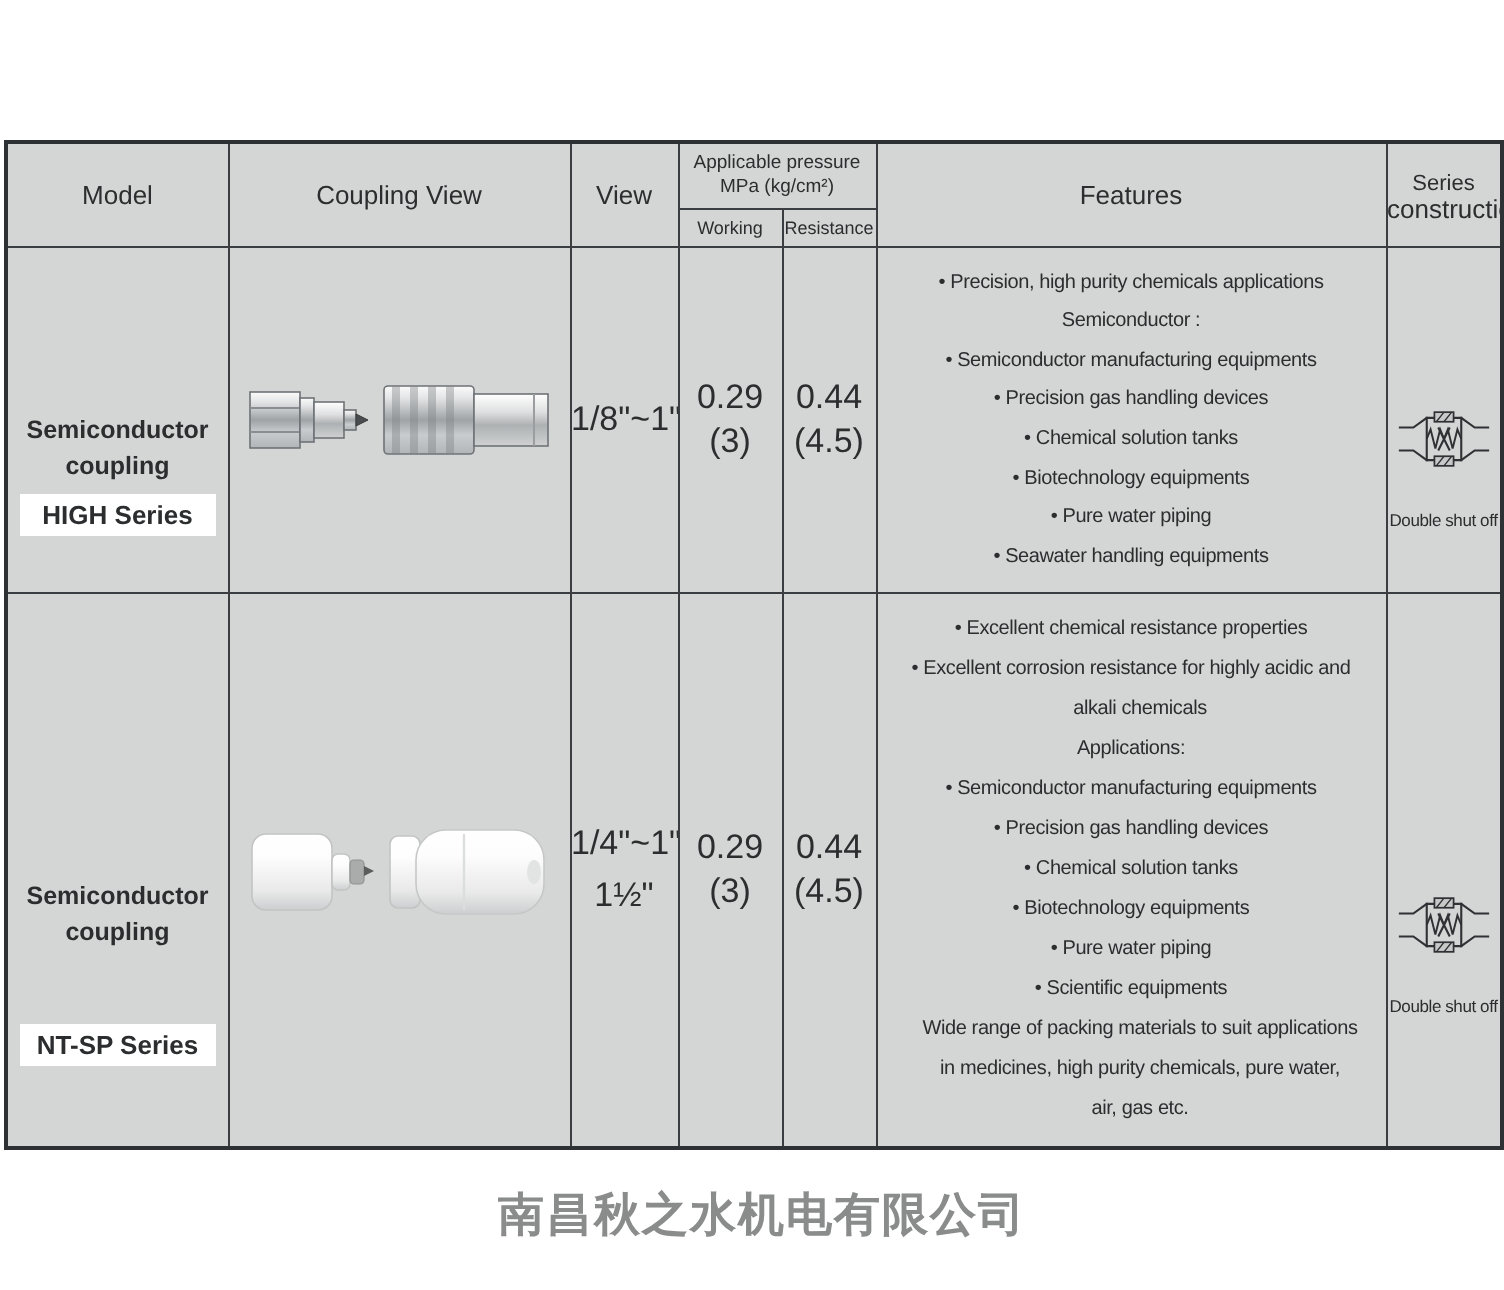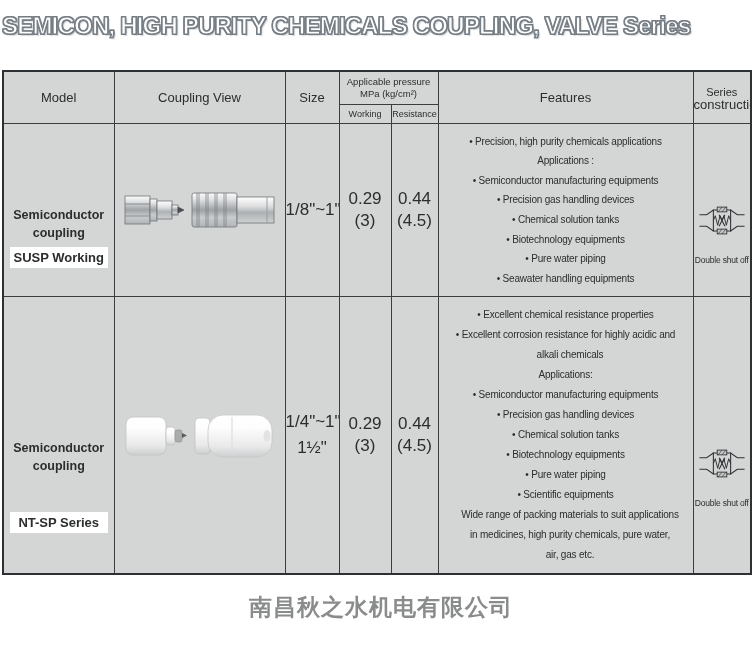--- a/index.html
+++ b/index.html
@@ -82,58 +82,57 @@
     position:absolute;top:592px;left:0;width:676px;box-sizing:border-box;
     padding-left:86px;text-align:center;
     font-size:23px;font-weight:bold;letter-spacing:1px;color:var(--footer-text);
   }
 </style>
 </head>
 <body>
 
 <div class="page">
 
-  <h1 class="title">SEMICON, HIGH PURITY CHEMICALS COUPLING, VALVE Series</h1>
 
   <table class="catalog">
     <colgroup>
       <col style="width:111px">
         <col style="width:171px">
         <col style="width:54px">
       <col style="width:52px">
         <col style="width:47px">
         <col style="width:255px">
         <col style="width:58px">
     </colgroup>
     <thead>
       <tr class="hA">
         <th rowspan="2">Model</th>
         <th rowspan="2">Coupling View</th>
-        <th rowspan="2">Size</th>
+        <th rowspan="2">View</th>
         <th colspan="2" class="pressure-head">
           <div>Applicable pressure</div>
           <div>MPa (kg/cm²)</div>
         </th>
         <th rowspan="2">Features</th>
         <th rowspan="2" class="valve-head">
           <div class="valve-l1">Series</div>
           <div class="valve-l2">construction</div>
         </th>
       </tr>
       <tr class="hB">
         <th>Working</th>
         <th>Resistance</th>
       </tr>
     </thead>
     <tbody>
 
       <tr class="r1">
         <td class="model-cell">
           <div class="model-title">Semiconductor coupling</div>
-          <div class="series-label">SUSP Working</div>
+          <div class="series-label">HIGH Series</div>
         </td>
         <td class="view-cell">
           <svg width="155" height="62" viewBox="0 0 155 62">
             <defs>
               <linearGradient id="mgA" x1="0" y1="0" x2="0" y2="1">
                 <stop offset="0" stop-color="#fbfbfb"></stop>
                   <stop offset="0.18" stop-color="#e3e4e5"></stop>
                 <stop offset="0.5" stop-color="#9fa3a6"></stop>
                   <stop offset="0.72" stop-color="#c9ccce"></stop>
                 <stop offset="1" stop-color="#b2b5b7"></stop>
@@ -167,21 +166,21 @@
         <td class="press-cell">
           <div>0.29</div>
           <div>(3)</div>
         </td>
         <td class="press-cell">
           <div>0.44</div>
           <div>(4.5)</div>
         </td>
         <td class="features-cell">
           <div class="fl">• Precision, high purity chemicals applications</div>
-          <div class="fl">Applications :</div>
+          <div class="fl">Semiconductor :</div>
           <div class="fl">• Semiconductor manufacturing equipments</div>
           <div class="fl">• Precision gas handling devices</div>
           <div class="fl">• Chemical solution tanks</div>
           <div class="fl">• Biotechnology equipments</div>
           <div class="fl">• Pure water piping</div>
           <div class="fl">• Seawater handling equipments</div>
         </td>
         <td class="valve-cell">
           <svg width="46" height="35" viewBox="0 0 48 36">
             <g stroke="#2f3134" stroke-width="1.1" fill="none" stroke-linecap="square">

